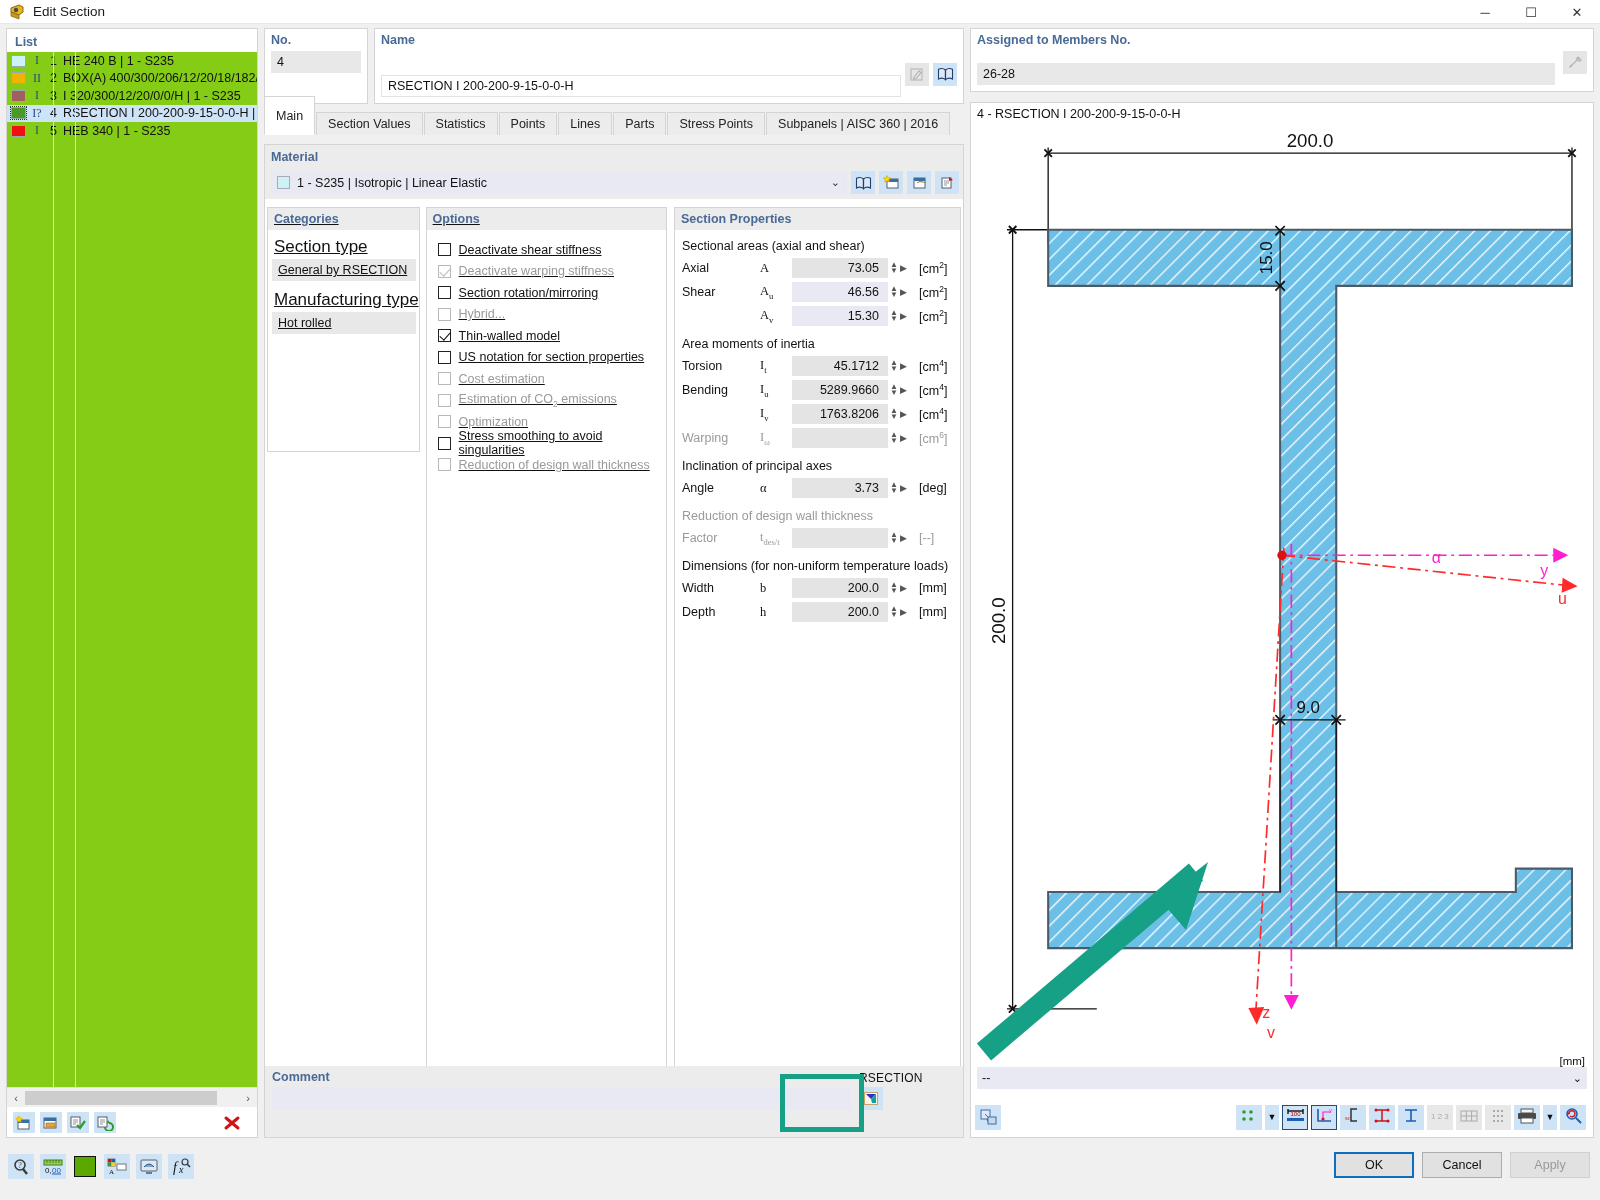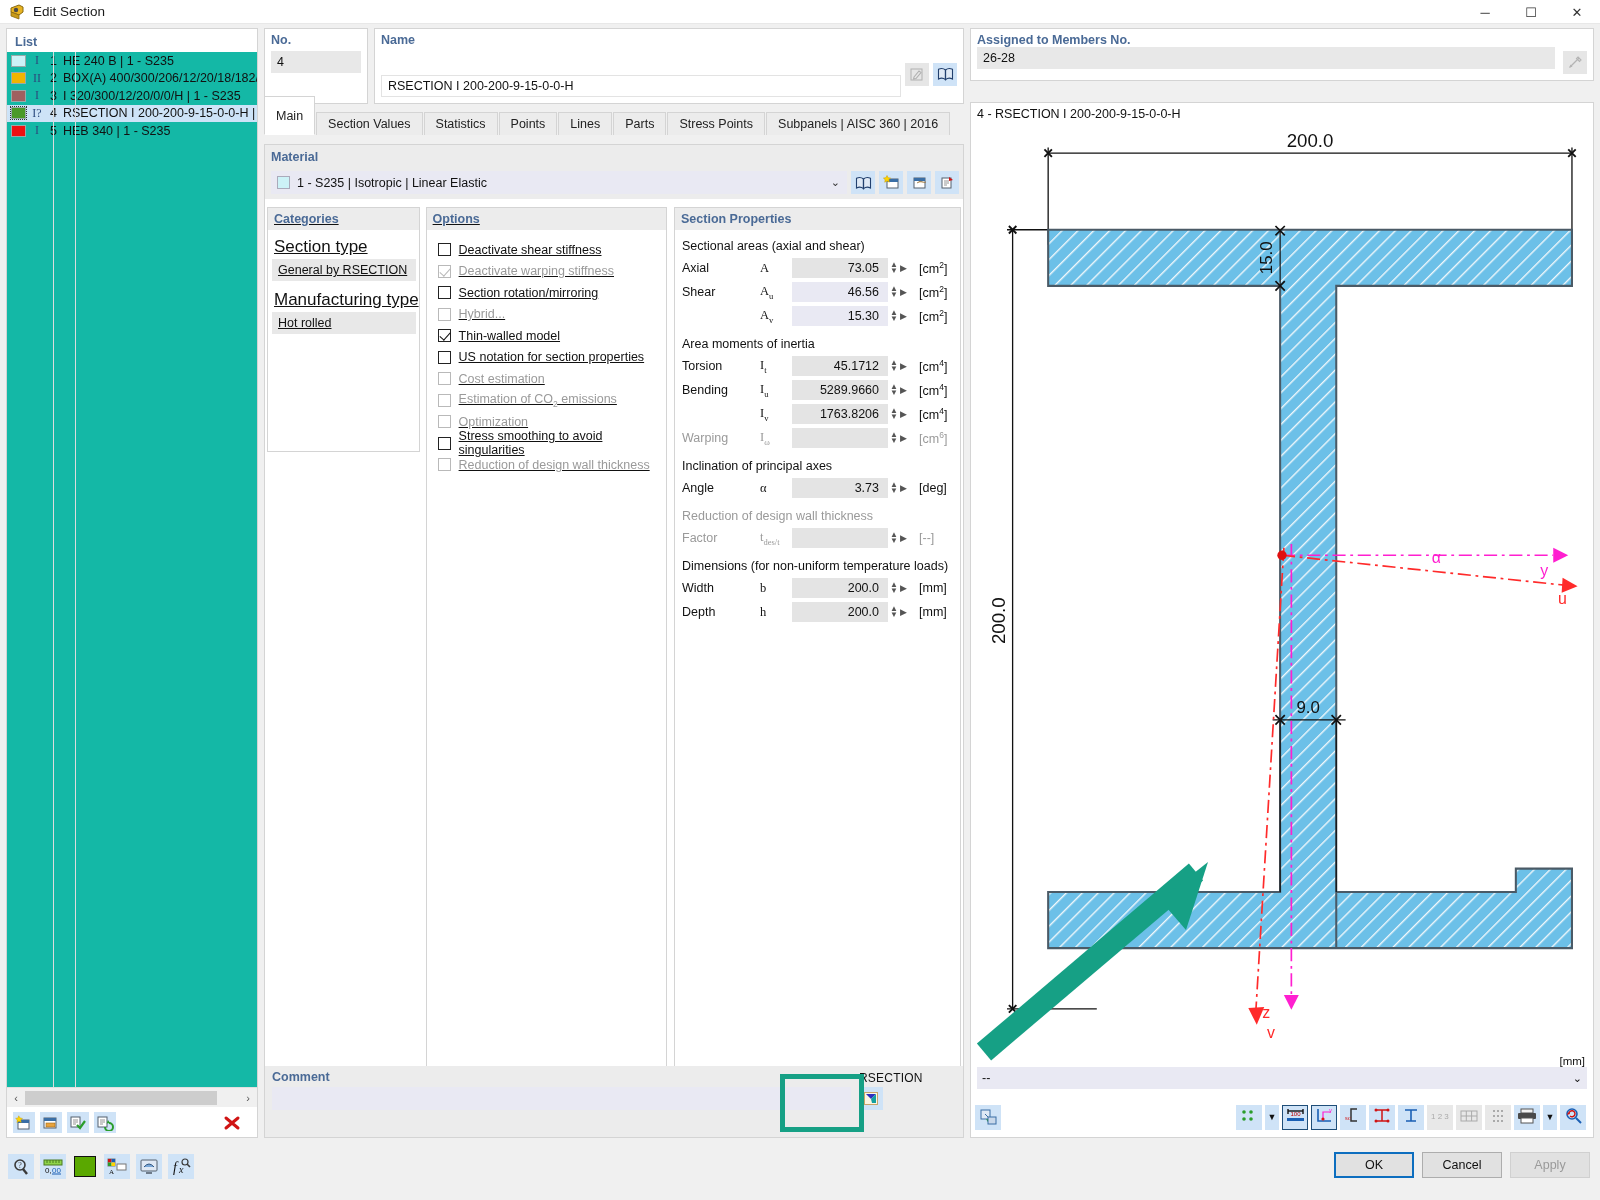--- a/index.html
+++ b/index.html
@@ -23,21 +23,21 @@
   .win-btns{ position:absolute; right:0; top:0; height:24px; display:flex;}
   .win-btns div{ width:46px;height:24px;display:flex;align-items:center;justify-content:center;
     font-size:13px; color:#333;}
   
   .outer{ position:absolute; left:0; top:24px; right:0; bottom:0; background:#f0f0f0;}
   .content{ position:absolute; left:6px; top:4px; right:6px; bottom:62px; }
 
   
   .listpanel{
     position:absolute; left:0; top:0; width:252px; bottom:0;
-    background:#14b8a6; border:1px solid #d4d4d4;
+    background:#84cc16; border:1px solid #d4d4d4;
     display:flex; flex-direction:column;
   }
   .panel-label{ color:#4a6a96; font-weight:bold; font-size:12.5px;}
   .list-header{ padding:5px 0 3px 8px; background:#fff;}
   .list-body{ flex:1; position:relative; overflow:hidden; }
   .list-col-sep{ position:absolute; top:0; bottom:0; width:1px; background:#dcdcdc;}
   .list-row{ display:flex; align-items:center; height:17.5px; font-size:12.5px; padding-left:4px; white-space:nowrap;}
   .list-row.sel{ background:#cde3f7; }
   .list-row.sel .sw-wrap{ outline:1px dotted #333; }
   .sw-wrap{ width:15px;height:12px; display:inline-block; flex:none; margin-right:3px;}
@@ -544,21 +544,21 @@
               </div>
         </div>
       </div>
     </div>
   </div>
 
   <div class="rightpanel">
     <div class="assignbox">
       <div style="flex:1">
         <div class="panel-label">Assigned to Members No.</div>
-        <div class="ro-input" style="margin-top:0">26-28</div>
+        <div class="ro-input" style="margin-top:16px">26-28</div>
       </div>
       <div class="ibtn dis" style="margin-top:18px">
         <svg width="16" height="15" viewBox="0 0 16 15">
           <path d="M3 12 L12 3" stroke="#b4b4b4" stroke-width="1.3"></path>
           <path d="M11 2 l3 3 -1.5 1.5 -3 -3z" fill="none" stroke="#b4b4b4" stroke-width="1.1"></path>
           <path d="M2 13 l1.5 -3.5 2 2z" fill="#b4b4b4"></path>
         </svg>
       </div>
     </div>
 

